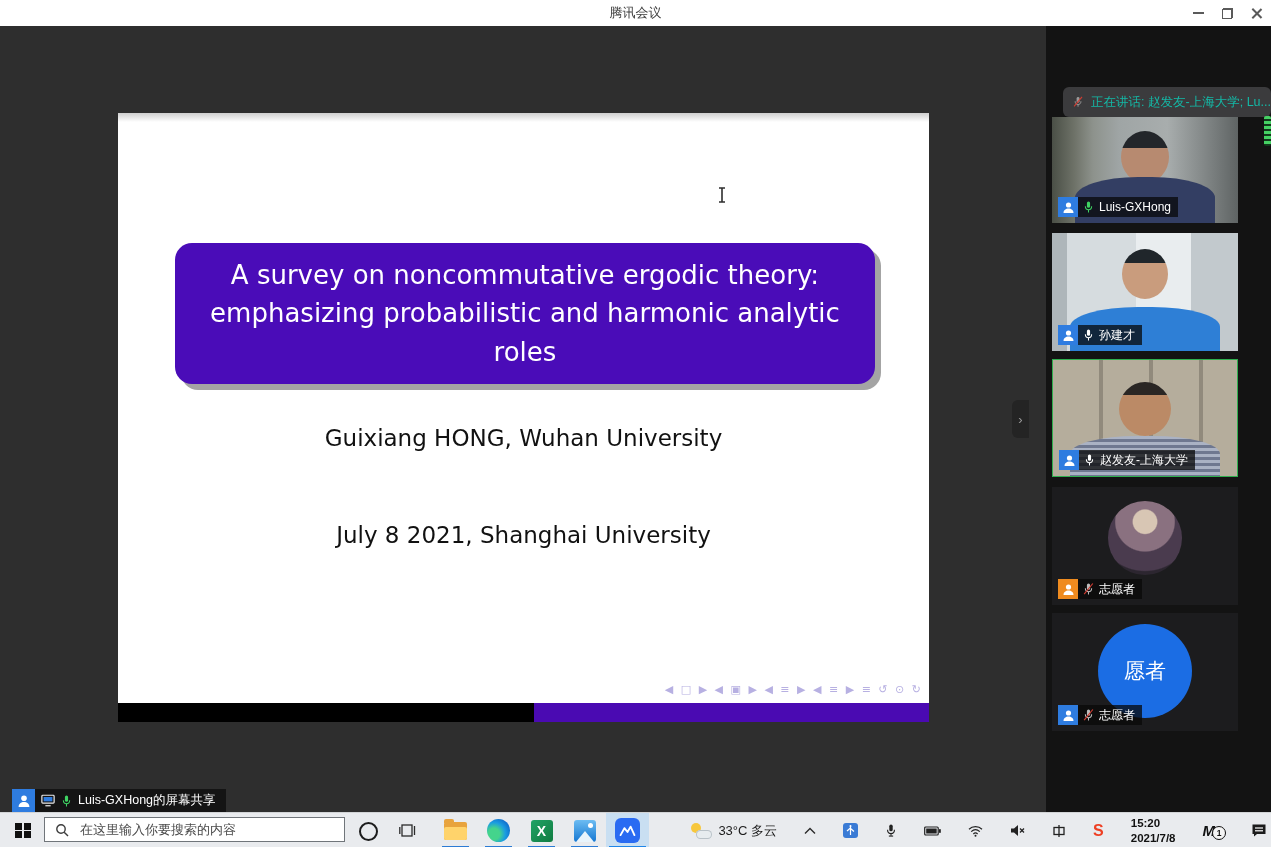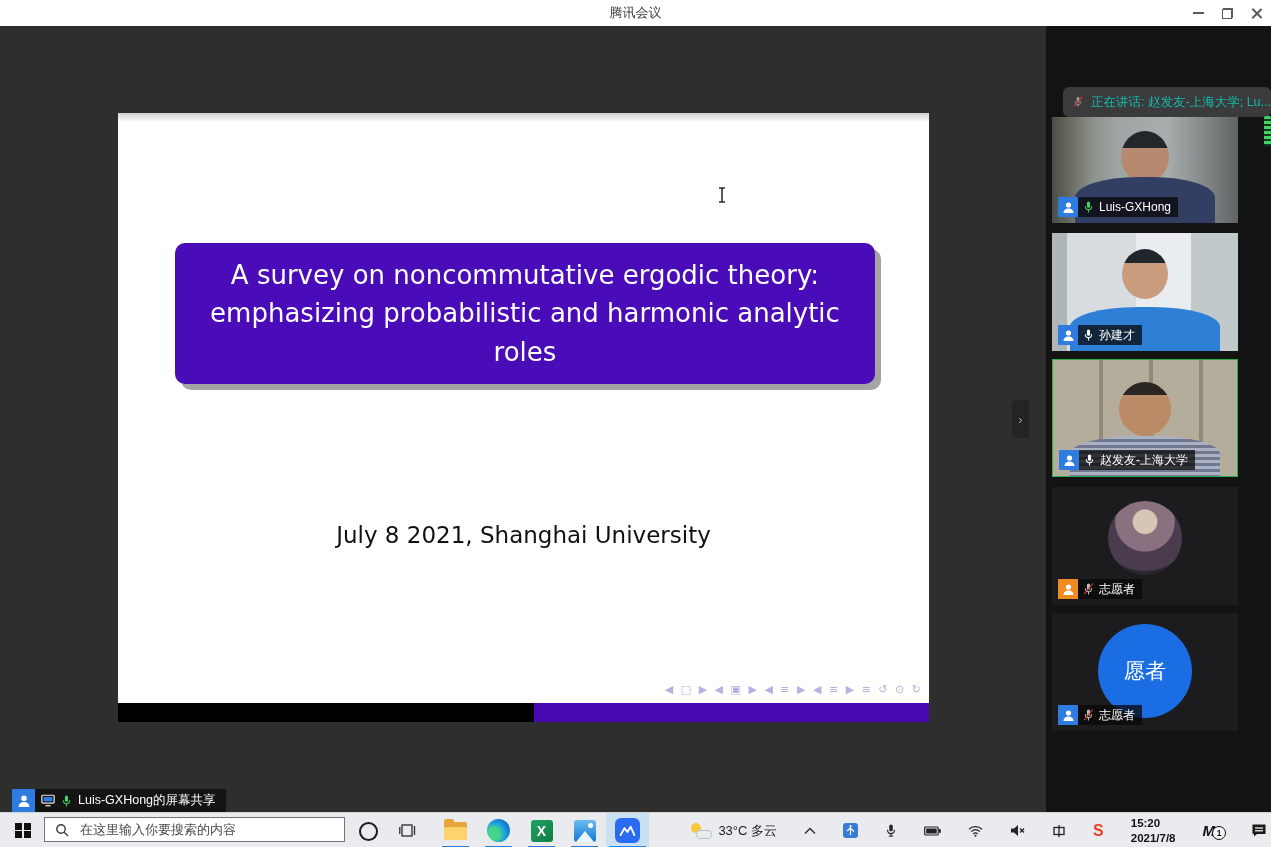--- a/index.html
+++ b/index.html
@@ -19,21 +19,21 @@
   .close-glyph{position:relative;width:11px;height:11px;}
   .close-glyph:before,.close-glyph:after{content:"";position:absolute;left:5px;top:-1px;width:1.5px;height:13px;background:#5a5a5a;}
   .close-glyph:before{transform:rotate(45deg);} .close-glyph:after{transform:rotate(-45deg);}
 
   
   .mainarea{position:absolute;left:0;top:26px;width:1046px;height:786px;background:#2e2e2e;}
   .slide{position:absolute;left:118px;top:87px;width:811px;height:590px;background:#ffffff;}
   .slide:before{content:"";position:absolute;left:0;top:0;width:100%;height:9px;
                 background:linear-gradient(#cfcfcf,#ffffff);}
   .slide-titlebox{position:absolute;left:57px;top:130px;width:700px;height:141px;
-                  background:#4a0cb8;border-radius:10px;box-shadow:6px 6px 0 rgba(90,90,90,.55);
+                  background:#4a0cb8;border-radius:17px;box-shadow:6px 6px 0 rgba(90,90,90,.55);
                   display:flex;align-items:center;justify-content:center;}
   .slide-titlebox .ttl{color:#ffffff;font-family:"DejaVu Sans",sans-serif;font-size:26px;
                        line-height:1.48;text-align:center;padding:0 18px;}
   .slide-author{position:absolute;left:0;top:312px;width:100%;text-align:center;
                 color:#111;font-family:"DejaVu Sans",sans-serif;font-size:23px;}
   .slide-date{position:absolute;left:0;top:409px;width:100%;text-align:center;
               color:#111;font-family:"DejaVu Sans",sans-serif;font-size:23px;}
   .beamer-nav{position:absolute;right:6px;bottom:7px;color:#b7b0e2;font-size:11px;
               letter-spacing:2px;font-family:"DejaVu Sans",sans-serif;}
   .ibeam{position:absolute;left:598px;top:73px;}
@@ -150,20 +150,21 @@
           <span class="close-glyph"></span>
         </div>
     </div>
   </div>
 
   <div class="mainarea">
     <div class="slide">
       <div class="slide-titlebox">
         <span class="ttl">A survey on noncommutative ergodic theory: emphasizing probabilistic and harmonic analytic roles</span>
       </div>
+      <div class="slide-author">Guixiang HONG, Wuhan University</div>
       <div class="slide-date">July 8 2021, Shanghai University</div>
       <div class="beamer-nav">◀ □ ▶  ◀ ▣ ▶  ◀ ≡ ▶  ◀ ≡ ▶   ≡   ↺ ⊙ ↻</div>
       <svg class="ibeam" width="12" height="18" viewBox="0 0 12 18">
         <path d="M3 2 H9 M6 2 V16 M3 16 H9" stroke="#2e2e2e" stroke-width="1.6" fill="none"></path>
       </svg>
     </div>
     <div class="footer-black"></div>
     <div class="footer-purple"></div>
     <div class="collapse-tab">›</div>
   </div>

